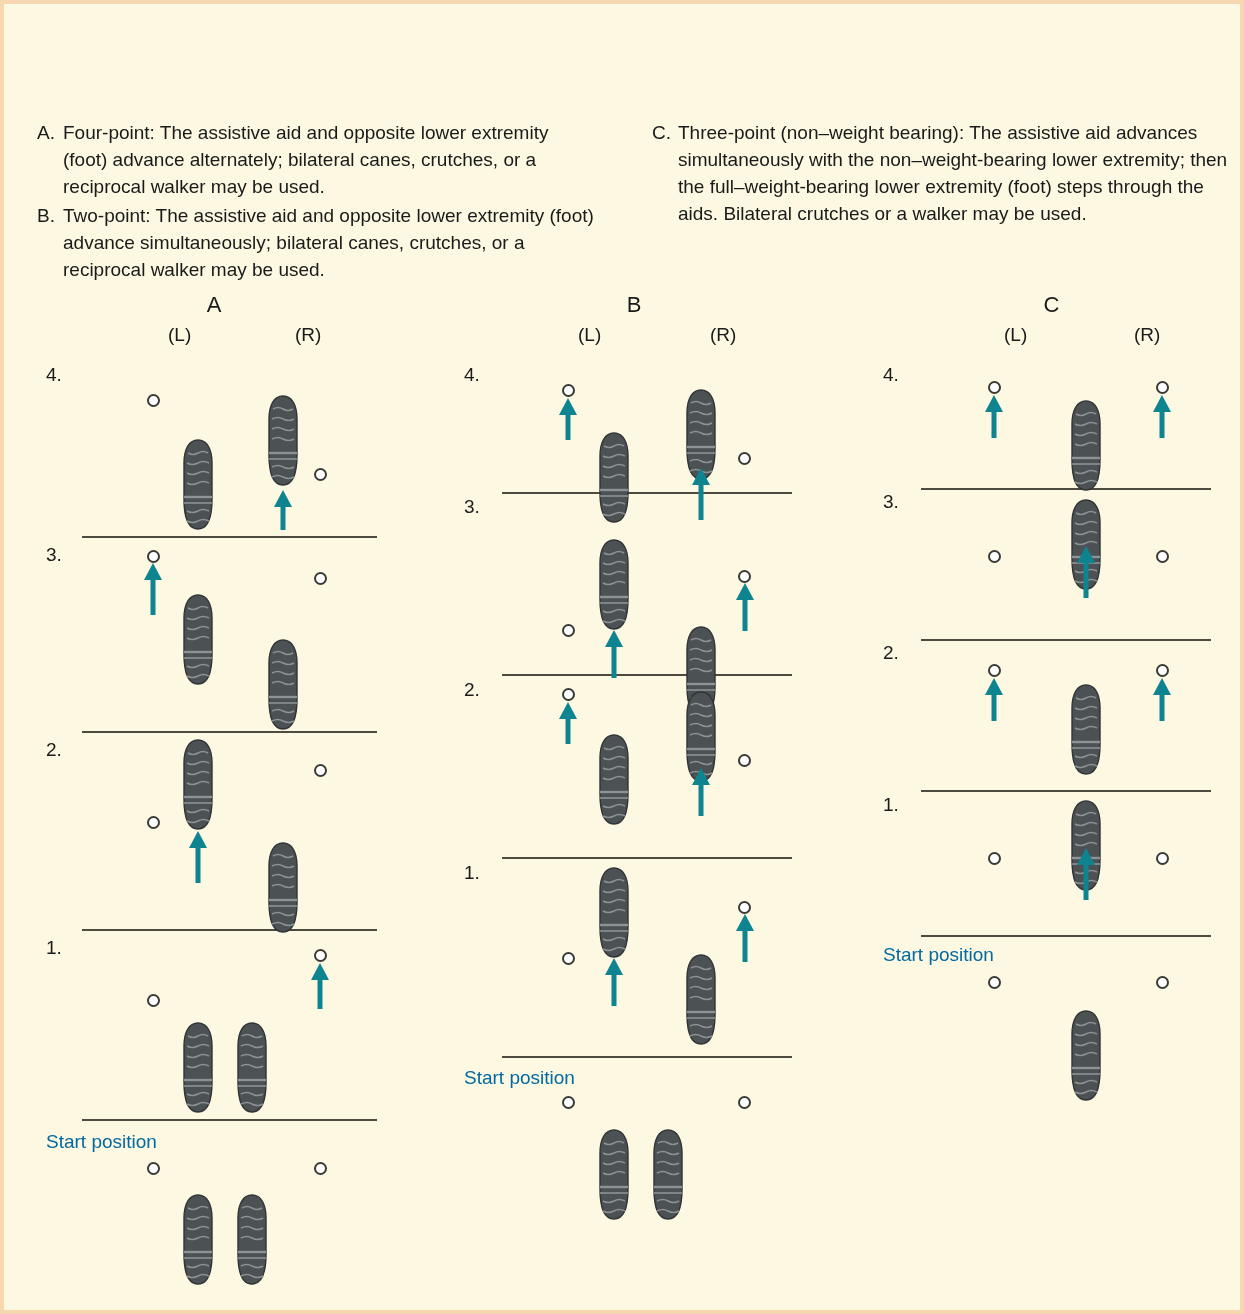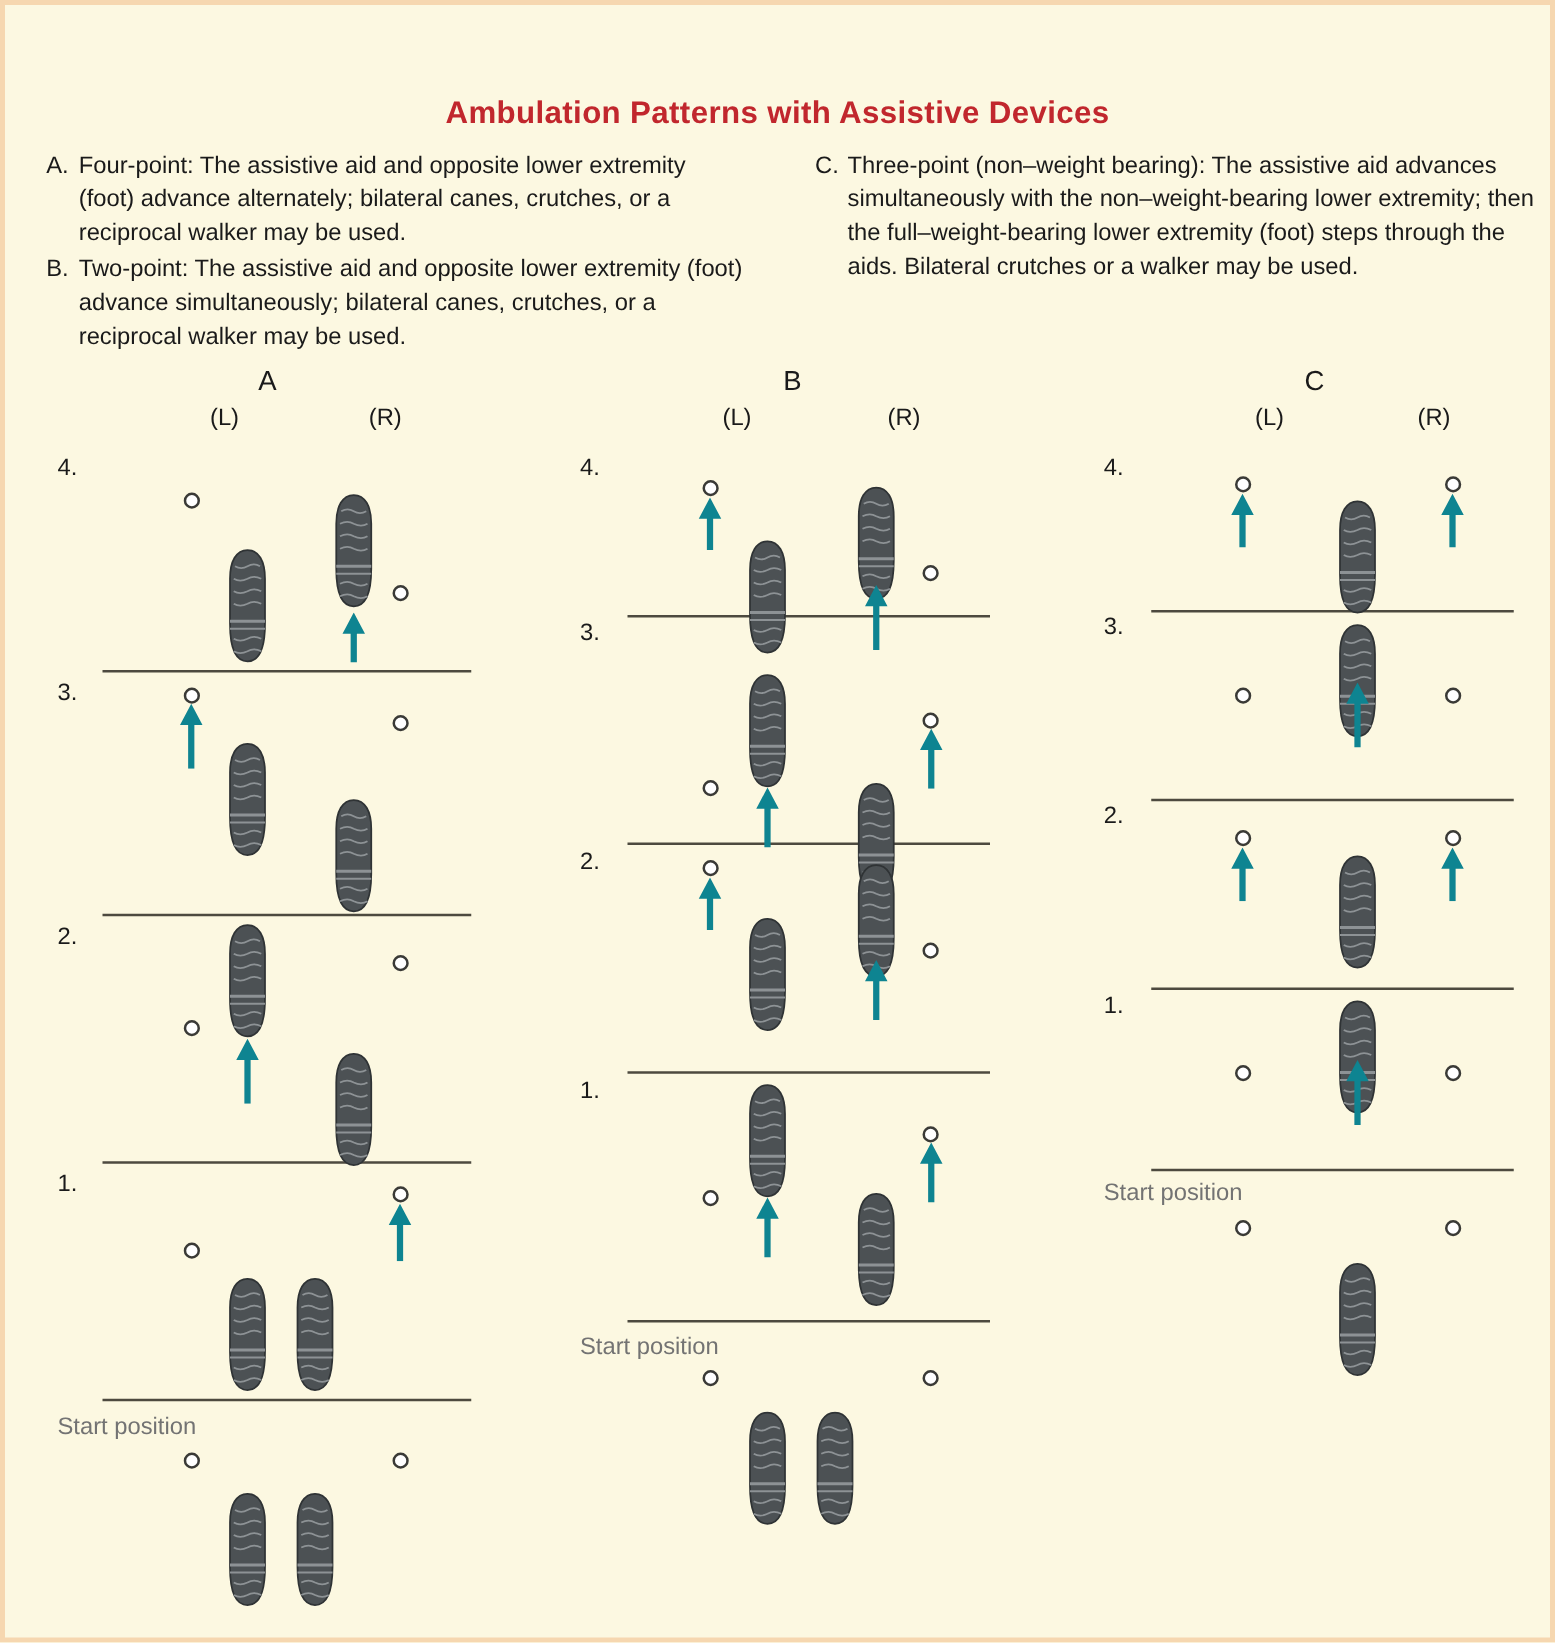--- a/index.html
+++ b/index.html
@@ -70,21 +70,21 @@
   .sep{
     position:absolute;height:0;
     border-top:2px solid #4d4a3f;
   }
   .steplabel{
     position:absolute;
     font-size:19px;color:#1a1a1a;
   }
   .startlabel{
     position:absolute;
-    font-size:19px;color:#737373;
+    font-size:19px;color:#0369a1;
   }
   
   .tip{
     position:absolute;width:13px;height:13px;border-radius:50%;
     background:#ffffff;border:2.5px solid #3a3a36;
     box-sizing:border-box;
   }
   
   .arrow{position:absolute;width:26px;}
   .arrow svg{display:block;}
@@ -92,21 +92,20 @@
   .foot{position:absolute;width:34px;height:92px;}
   .foot svg{display:block;width:100%;height:100%;}
   .foot.r{transform:scaleX(-1);}
 </style>
 </head>
 <body>
 
 <div class="page">
 
 
-  <div class="subtitle">Ambulation Patterns with Assistive Devices</div>
 
   <div class="intro">
     <div class="col-left">
       <div class="item">
         <div class="item-mark">A.</div>
         <div class="item-text">Four-point: The assistive aid and opposite lower extremity (foot) advance alternately; bilateral canes, crutches, or a reciprocal walker may be used.</div>
       </div>
       <div class="item">
         <div class="item-mark">B.</div>
         <div class="item-text">Two-point: The assistive aid and opposite lower extremity (foot) advance simultaneously; bilateral canes, crutches, or a reciprocal walker may be used.</div>

